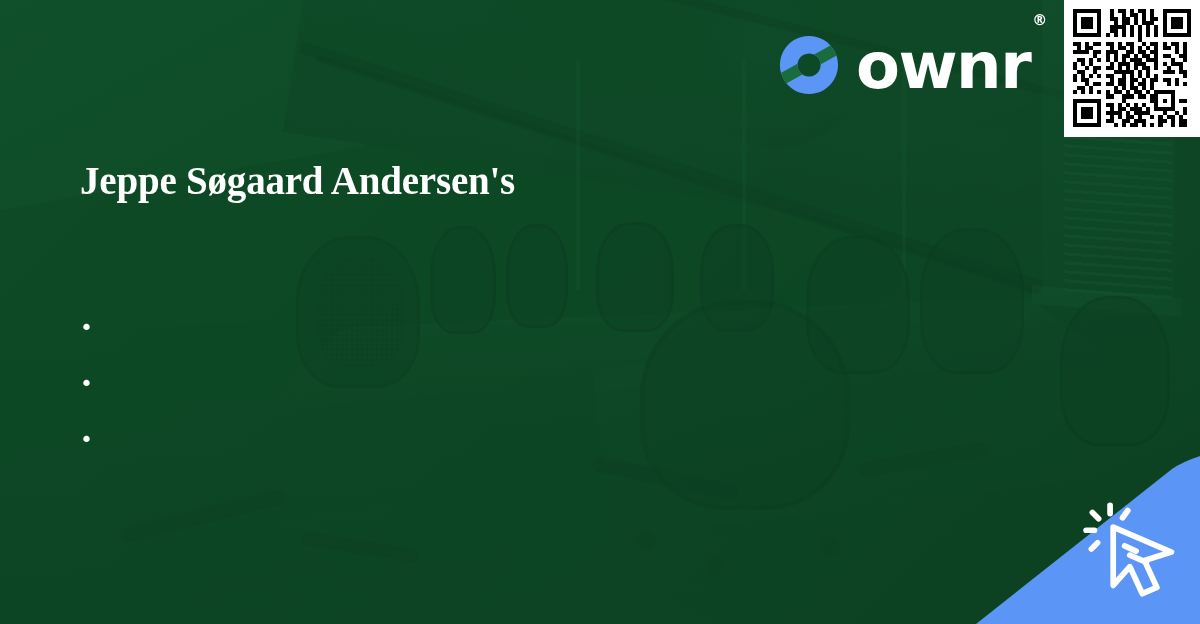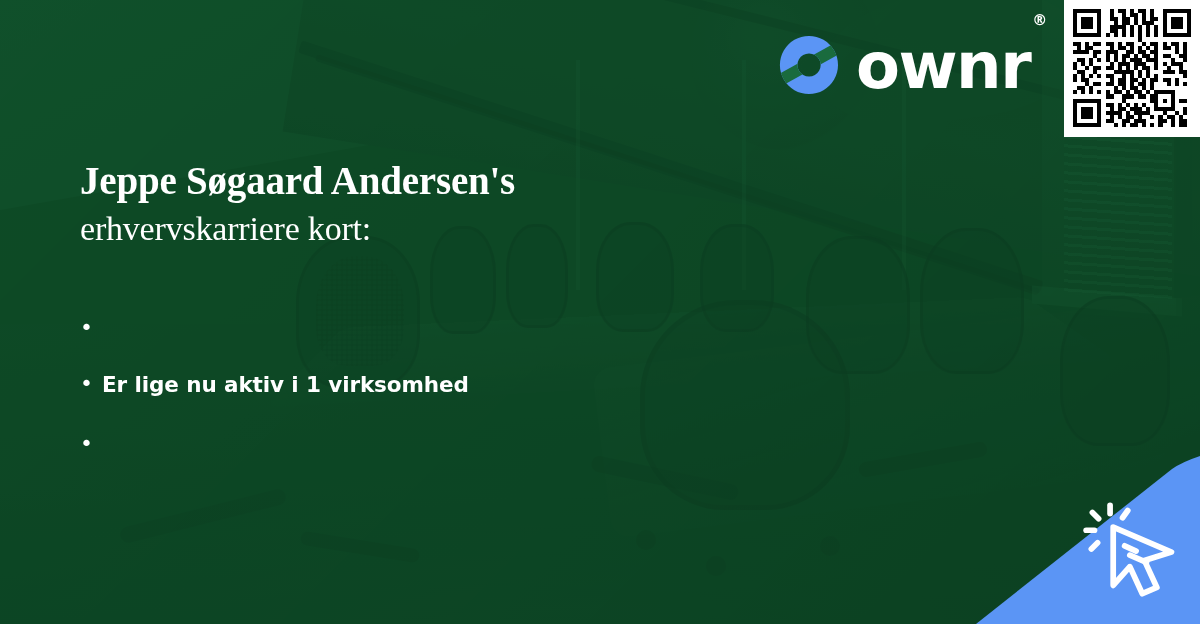--- a/index.html
+++ b/index.html
@@ -536,30 +536,28 @@
       </g>
     </svg>
     <div style="display:flex;align-items:flex-start;">
       <span class="logo-word">ownr</span>
       <span class="logo-reg">®</span>
     </div>
   </div>
 
   <div class="headline">
     <div class="l1">Jeppe Søgaard Andersen's</div>
-    <div class="l2">erhvervskarriere kort:</div>
   </div>
 
   <div class="bullets">
     <div class="bullet">
       <span class="dot">•</span>
     </div>
     <div class="bullet">
       <span class="dot">•</span>
-      <span class="btext">Er lige nu aktiv i 1 virksomhed</span>
     </div>
     <div class="bullet">
       <span class="dot">•</span>
     </div>
   </div>
 
   <div class="corner">
     <svg width="224" height="168" viewBox="0 0 224 168">
       <path d="M224 0 Q206 6 196 13 L0 168 L224 168 Z" fill="#5b95f5"></path>
     </svg>

